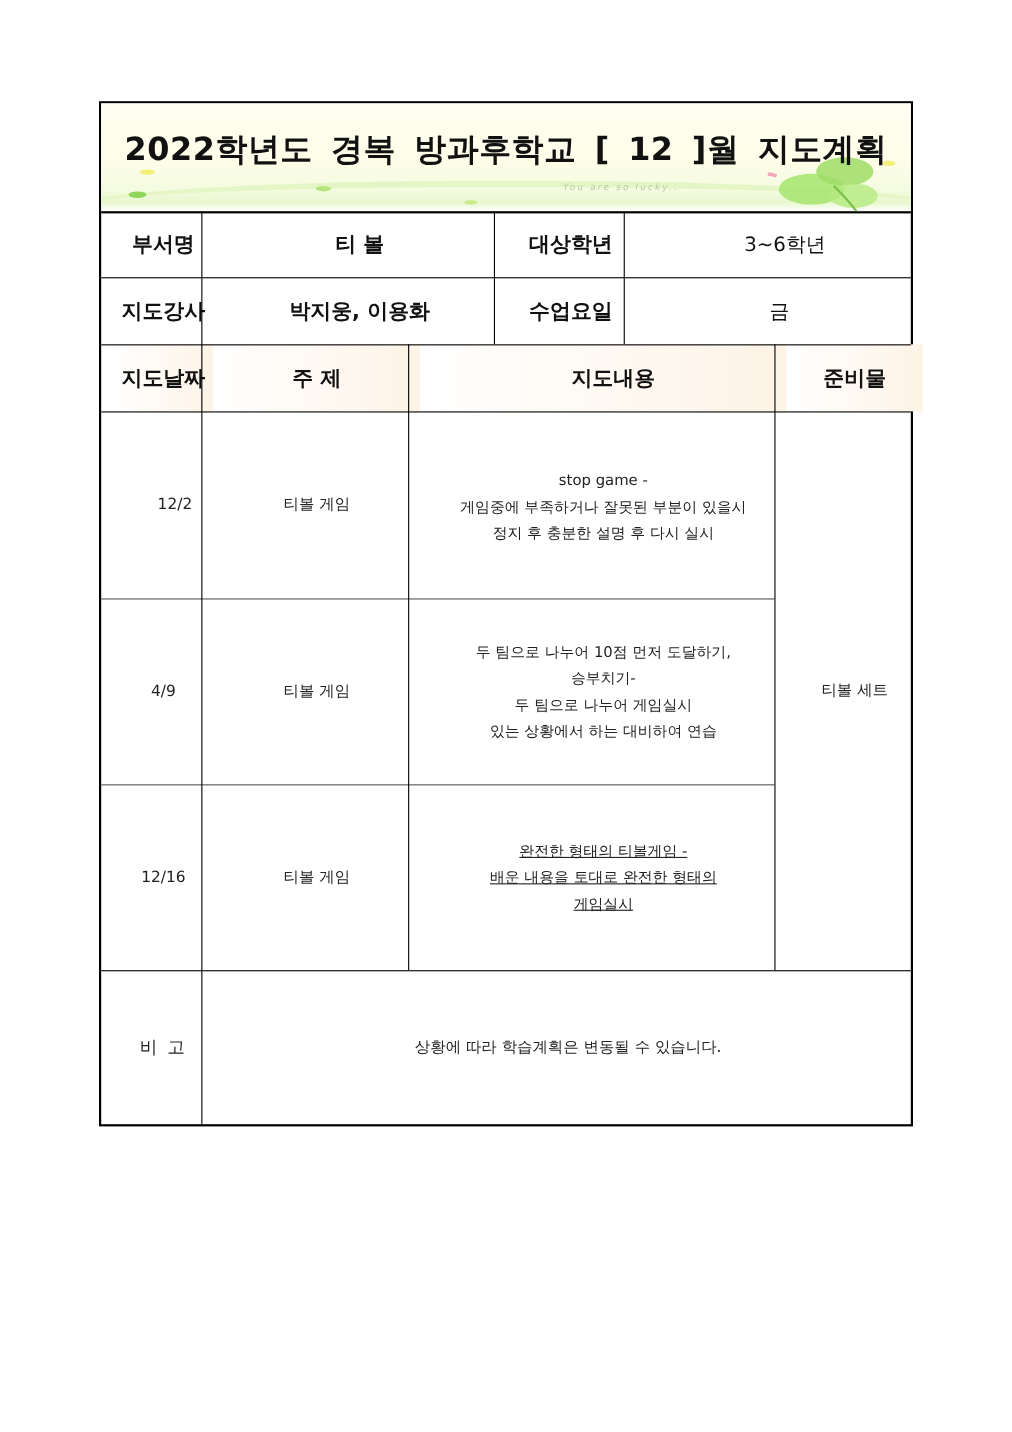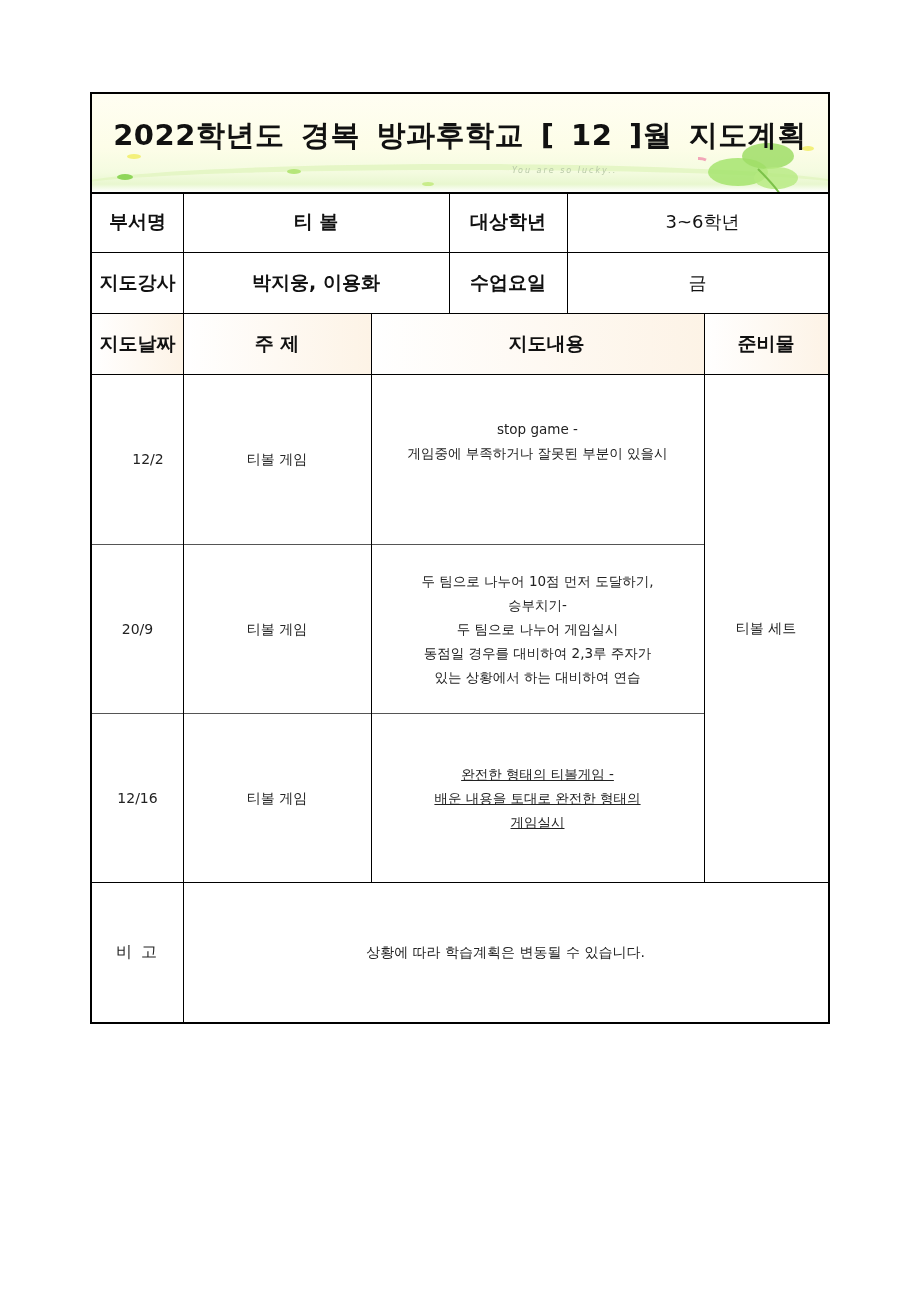--- a/index.html
+++ b/index.html
@@ -14,21 +14,21 @@
                     font-size: 29px; font-weight: bold; letter-spacing: 0.5px; color: #111;
                     font-family: "DejaVu Sans", sans-serif; word-spacing: 6px; }
     .deco-curve { position: absolute; left: -20px; top: 70px; width: 780px; height: 40px;
                   border-top: 6px solid #e4f6c4; border-radius: 50%; opacity: 0.9; }
     .dot { position: absolute; border-radius: 50%; }
     .clover { position: absolute; right: 20px; top: 40px; width: 110px; height: 60px; }
     .tagline { position: absolute; left: 420px; top: 72px; font-size: 8px; color: #b8c9a8;
                font-style: italic; letter-spacing: 2px; }
     .grid { position: absolute; left: 0; top: 98px; width: 736px; }
     .cell { position: absolute; box-sizing: border-box; display: flex; align-items: center;
-            justify-content: center; text-align: center; }
+            justify-content: center; text-align: center; margin-left: 11px; }
     .lbl { font-size: 19px; font-weight: bold; }
     .val { font-size: 18px; font-weight: normal; }
     .body-txt { font-size: 13.5px; line-height: 24px; color: #222; }
     .hdr { background: linear-gradient(90deg, #ffffff 0%, #fdf3e6 100%); }
     .vline { position: absolute; width: 1px; background: #000; }
     .hline { position: absolute; height: 1px; background: #555; }
     .hline.dark { background: #000; }
   </style>
 </head>
 <body>
@@ -65,32 +65,32 @@
     <div class="cell lbl" style="left:357px;top:60px;width:118px;height:61px;">수업요일</div>
     <div class="cell val" style="left:475px;top:60px;width:261px;height:61px;">금</div>
 
     <div class="cell lbl hdr" style="left:0;top:121px;width:91px;height:61px;">지도날짜</div>
     <div class="cell lbl hdr" style="left:91px;top:121px;width:188px;height:61px;">주 제</div>
     <div class="cell lbl hdr" style="left:279px;top:121px;width:333px;height:61px;padding-left:18px;">지도내용</div>
     <div class="cell lbl hdr" style="left:612px;top:121px;width:124px;height:61px;">준비물</div>
 
     <div class="cell body-txt" style="left:0;top:182px;width:91px;height:170px;font-size:14px;padding-left:21px;">12/2</div>
     <div class="cell body-txt" style="left:91px;top:182px;width:188px;height:170px;font-size:14px;">티볼 게임</div>
-    <div class="cell body-txt" style="left:279px;top:164px;width:333px;height:170px;flex-direction:column;">
+    <div class="cell body-txt" style="left:279px;top:184px;width:333px;height:170px;flex-direction:column;">
       <div>stop game -</div>
       <div>게임중에 부족하거나 잘못된 부분이 있을시</div>
+      <div>정지 후 충분한 설명 후 다시 실시</div>
     </div>
 
-    <div class="cell body-txt" style="left:0;top:352px;width:91px;height:169px;font-size:14px;">20/9</div>
+    <div class="cell body-txt" style="left:0;top:352px;width:91px;height:169px;font-size:14px;">4/9</div>
     <div class="cell body-txt" style="left:91px;top:352px;width:188px;height:169px;font-size:14px;">티볼 게임</div>
     <div class="cell body-txt" style="left:279px;top:352px;width:333px;height:169px;flex-direction:column;">
       <div>두 팀으로 나누어 10점 먼저 도달하기,</div>
       <div>승부치기-</div>
       <div>두 팀으로 나누어 게임실시</div>
-      <div>동점일 경우를 대비하여 2,3루 주자가</div>
       <div>있는 상황에서 하는 대비하여 연습</div>
     </div>
 
     <div class="cell body-txt" style="left:0;top:521px;width:91px;height:169px;font-size:14px;">12/16</div>
     <div class="cell body-txt" style="left:91px;top:521px;width:188px;height:169px;font-size:14px;">티볼 게임</div>
     <div class="cell body-txt" style="left:279px;top:521px;width:333px;height:169px;flex-direction:column;text-decoration:underline;">
       <div>완전한 형태의 티볼게임 -</div>
       <div>배운 내용을 토대로 완전한 형태의</div>
       <div>게임실시</div>
     </div>

